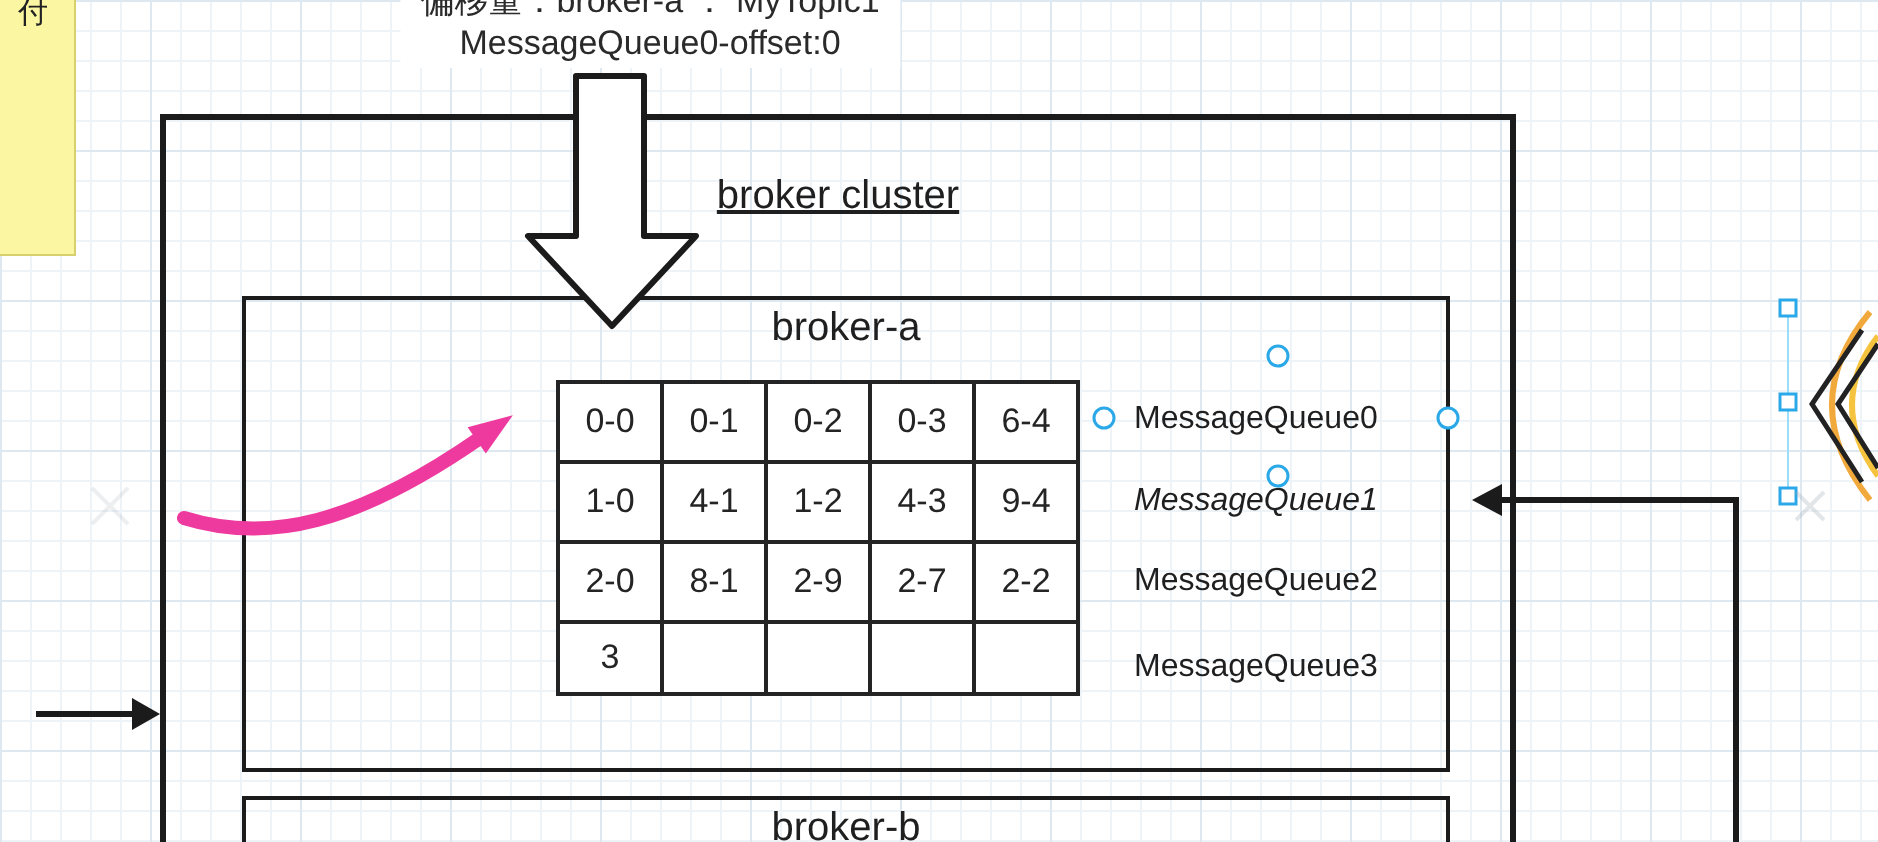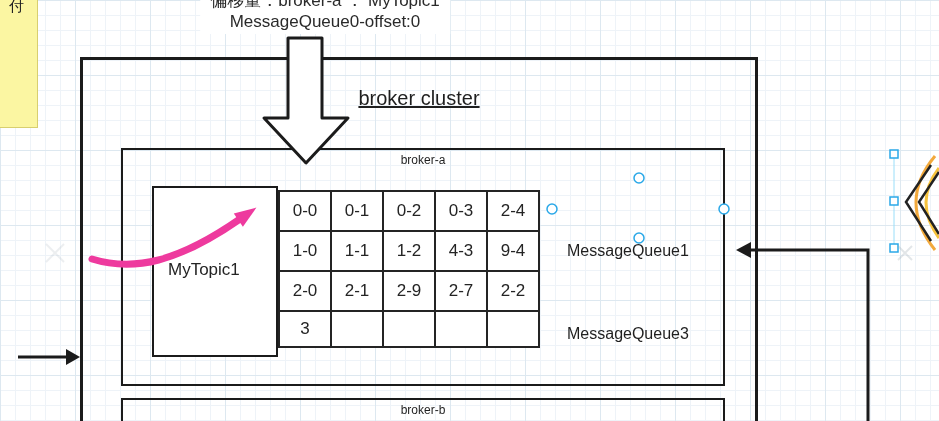--- a/index.html
+++ b/index.html
@@ -27,33 +27,33 @@
   .box { position:absolute; border:3px solid #1b1b1b; z-index:1; }
   .cluster-box { left:80px; top:57px; width:678px; height:378px; }
   .cluster-label {
     position:absolute; left:50%; transform:translateX(-50%); top:27px;
     font-size:20px; color:#1f1f1f; white-space:nowrap;text-decoration:underline;
   }
   .brokera-box { left:121px; top:148px; width:604px; height:238px; border-width:2.5px; }
   .brokerb-box { left:121px; top:398px; width:604px; height:60px; border-width:2.5px; }
   .broker-label {
     position:absolute; left:50%; transform:translateX(-50%); top:3px;
-    font-size:12px; color:#1f1f1f; white-space:nowrap;
+    font-size:20px; color:#1f1f1f; white-space:nowrap;
   }
   .topic-box { left:152px; top:186px; width:126px; height:171px; border-width:2px; background:#fff; z-index:2; }
   .topic-label { position:absolute; left:14px; top:72px; font-size:17px; color:#242424; }
   .qtable { position:absolute; left:278px; top:190px; border-collapse:collapse; table-layout:fixed; z-index:3; }
   .qtable td {
     width:52px; border:2px solid #242424; text-align:center; vertical-align:middle;
     font-size:17px; color:#242424; background:#fff; padding:0;
   }
   .qtable tr { height:40px; }
   .qtable tr.last { height:36px; }
   .qlabel { position:absolute; left:567px; font-size:16px; color:#1f1f1f; z-index:3; white-space:nowrap; }
-  .ql0 { top:201px; } .ql1 { top:242px; } .ql2 { top:282px; } .ql3 { top:325px; }
+  .ql0 { top:201px; } .ql1 { top:242px;font-style:italic; } .ql2 { top:282px; } .ql3 { top:325px; }
   svg.overlay { position:absolute; left:0; top:0; z-index:5; pointer-events:none; }
 </style>
 </head>
 <body>
 
 <div class="canvas">
 
   <div class="sticky-note">
     <span>付</span>
   </div>
@@ -68,58 +68,57 @@
   </div>
 
   <div class="box brokera-box">
     <div class="broker-label">broker-a</div>
   </div>
 
   <div class="box brokerb-box">
     <div class="broker-label">broker-b</div>
   </div>
 
-  <div class="box topic-box">
-    <div class="topic-label">MyTopic1</div>
-  </div>
 
   <table class="qtable">
     <tbody>
         <tr>
       <td>0-0</td>
       <td>0-1</td>
       <td>0-2</td>
       <td>0-3</td>
-      <td>2-4</td>
+      <td>6-4</td>
     </tr>
     <tr>
       <td>1-0</td>
-      <td>1-1</td>
+      <td>4-1</td>
       <td>1-2</td>
       <td>4-3</td>
       <td>9-4</td>
     </tr>
     <tr>
       <td>2-0</td>
-      <td>2-1</td>
+      <td>8-1</td>
       <td>2-9</td>
       <td>2-7</td>
       <td>2-2</td>
     </tr>
     <tr class="last">
       <td>3</td>
       <td></td>
       <td></td>
       <td></td>
       <td></td>
     </tr>
   </tbody>
     </table>
 
+  <div class="qlabel ql0">MessageQueue0</div>
   <div class="qlabel ql1">MessageQueue1</div>
+  <div class="qlabel ql2">MessageQueue2</div>
   <div class="qlabel ql3">MessageQueue3</div>
 
   <svg class="overlay" width="939" height="421" viewBox="0 0 939 421">
     <defs>
       <marker id="pinkhead" markerUnits="userSpaceOnUse" markerWidth="26" markerHeight="26" refX="4" refY="13" orient="auto">
         <polygon points="2,5 24,13 2,21" fill="#ee3a9e"></polygon>
       </marker>
     </defs>
 
     <polygon points="288,38 322,38 322,118 348,118 306,163 264,118 288,118" fill="#ffffff" stroke="#1b1b1b" stroke-width="3" stroke-linejoin="round"></polygon>

